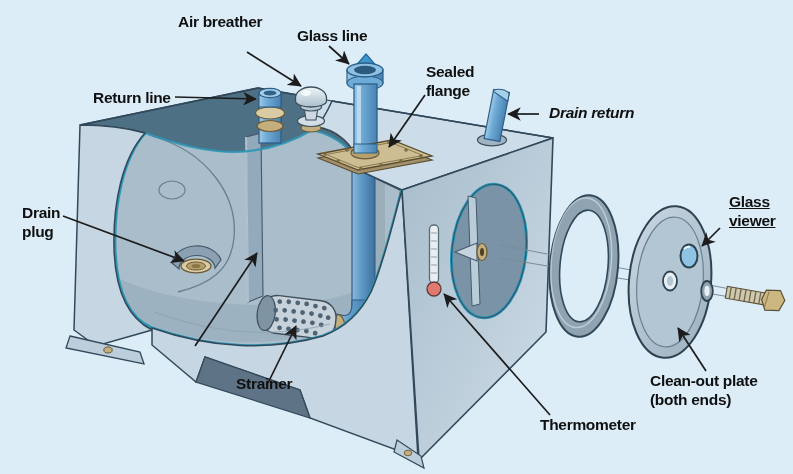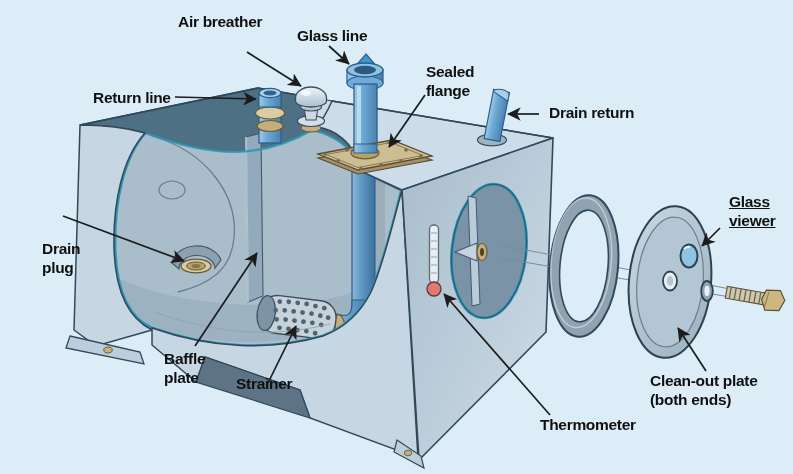--- a/index.html
+++ b/index.html
@@ -332,35 +332,31 @@
 <div class="lbl" style="left:297px;top:26px;">
   <span>Glass line</span>
 </div>
 <div class="lbl" style="left:93px;top:88px;">
   <span>Return line</span>
 </div>
 <div class="lbl" style="left:426px;top:62px;">
   <span>Sealed</span>
   <span>flange</span>
 </div>
-<div class="lbl" style="left:549px;top:103px;">
+<div class="lbl" style="left:549px;top:103px;font-style:italic;">
   <span>Drain return</span>
 </div>
-<div class="lbl" style="left:42px;top:203px;margin-top:36px;">
+<div class="lbl" style="left:22px;top:203px;">
   <span>Drain</span>
   <span>plug</span>
 </div>
 <div class="lbl" style="left:729px;top:192px;text-decoration:underline;">
   <span>Glass</span>
   <span>viewer</span>
 </div>
-<div class="lbl" style="left:164px;top:349px;">
-  <span>Baffle</span>
-  <span>plate</span>
-</div>
 <div class="lbl" style="left:236px;top:374px;">
   <span>Strainer</span>
 </div>
 <div class="lbl" style="left:540px;top:415px;">
   <span>Thermometer</span>
 </div>
 <div class="lbl center" style="left:650px;top:371px;width:128px;">
   <span>Clean-out plate</span>
   <span>(both ends)</span>
 </div>

